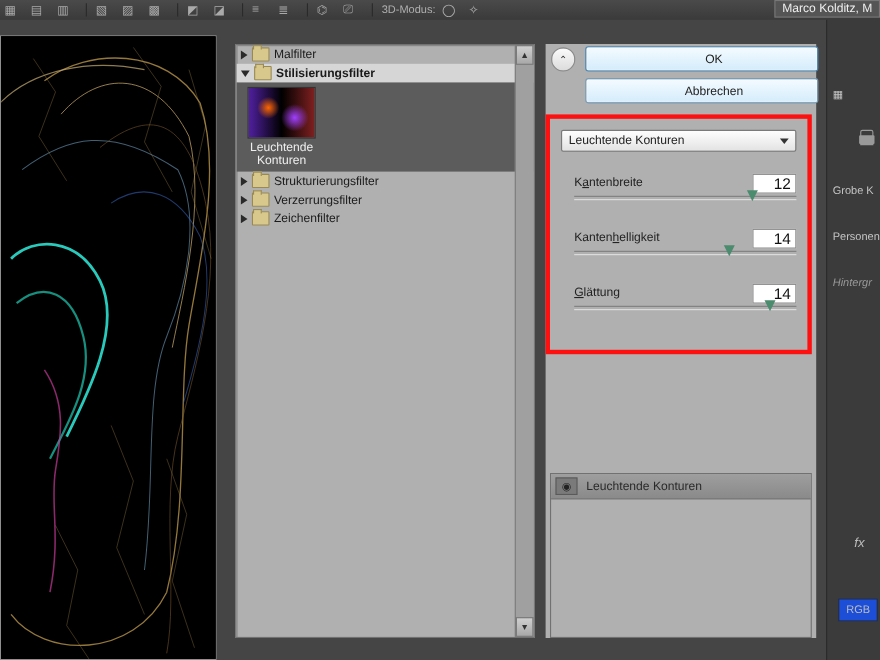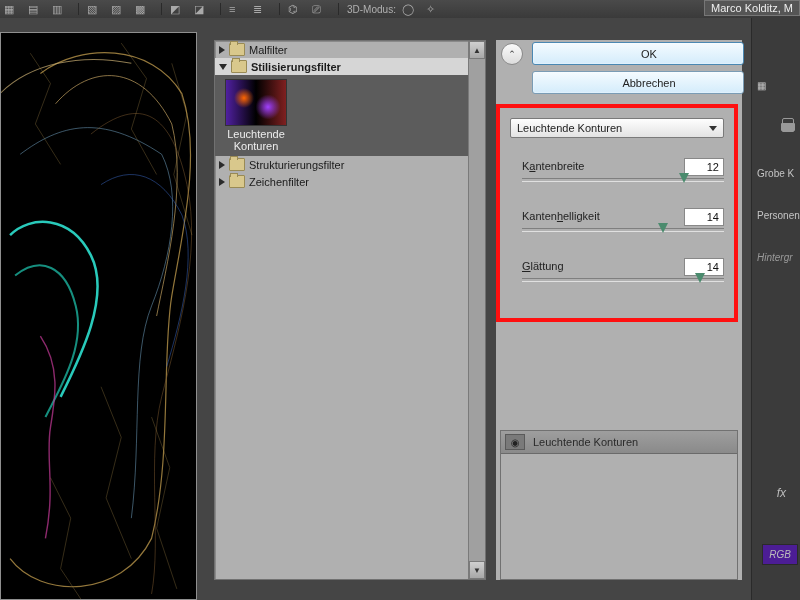--- a/index.html
+++ b/index.html
@@ -38,26 +38,25 @@
   .right-text {
     position: absolute;
     left: 5px;
     color: #c4c4c4;
     font-size: 10px;
   }
   .rgb-badge {
     position: absolute;
     right: 2px;
     bottom: 35px;
-    background: #4c1d95;
+    background: #1d4ed8;
     color: #bbb;
     padding: 4px 6px;
     border: 1px solid #2a2a2a;
     font-size: 10px;
-    font-style: italic;
   }
   .fx-text {
     position: absolute;
     right: 14px;
     bottom: 100px;
     color: #bbb;
     font-style: italic;
     font-size: 12px;
   }
   .window-stub {
@@ -274,21 +273,21 @@
   }
   .param-label u { text-decoration: underline; }
   .param-input {
     position: absolute;
     right: 0; top: -2px;
     width: 40px; height: 18px;
     background: #fff;
     border: 1px solid #888;
     text-align: right;
     padding-right: 4px;
-    font-size: 11px;
+    font-size: 14px;
     display: flex;
     align-items: center;
     justify-content: flex-end;
     color: #111;
     box-sizing: border-box;
   }
   .slider-track {
     position: absolute;
     left: 0; right: 0; top: 18px;
     height: 2px;
@@ -438,20 +437,25 @@
         </div>
       </div>
       <div class="tree-item">
         <span class="tri tri-right"></span>
         <span class="folder-icon"></span>
         <span>Strukturierungsfilter</span>
       </div>
       <div class="tree-item">
         <span class="tri tri-right"></span>
         <span class="folder-icon"></span>
+        <span>Verzerrungsfilter</span>
+      </div>
+      <div class="tree-item">
+        <span class="tri tri-right"></span>
+        <span class="folder-icon"></span>
         <span>Zeichenfilter</span>
       </div>
     </div>
     <div class="vscroll">
       <div class="btn">▲</div>
       <div class="track"></div>
       <div class="btn">▼</div>
     </div>
   </div>
 

